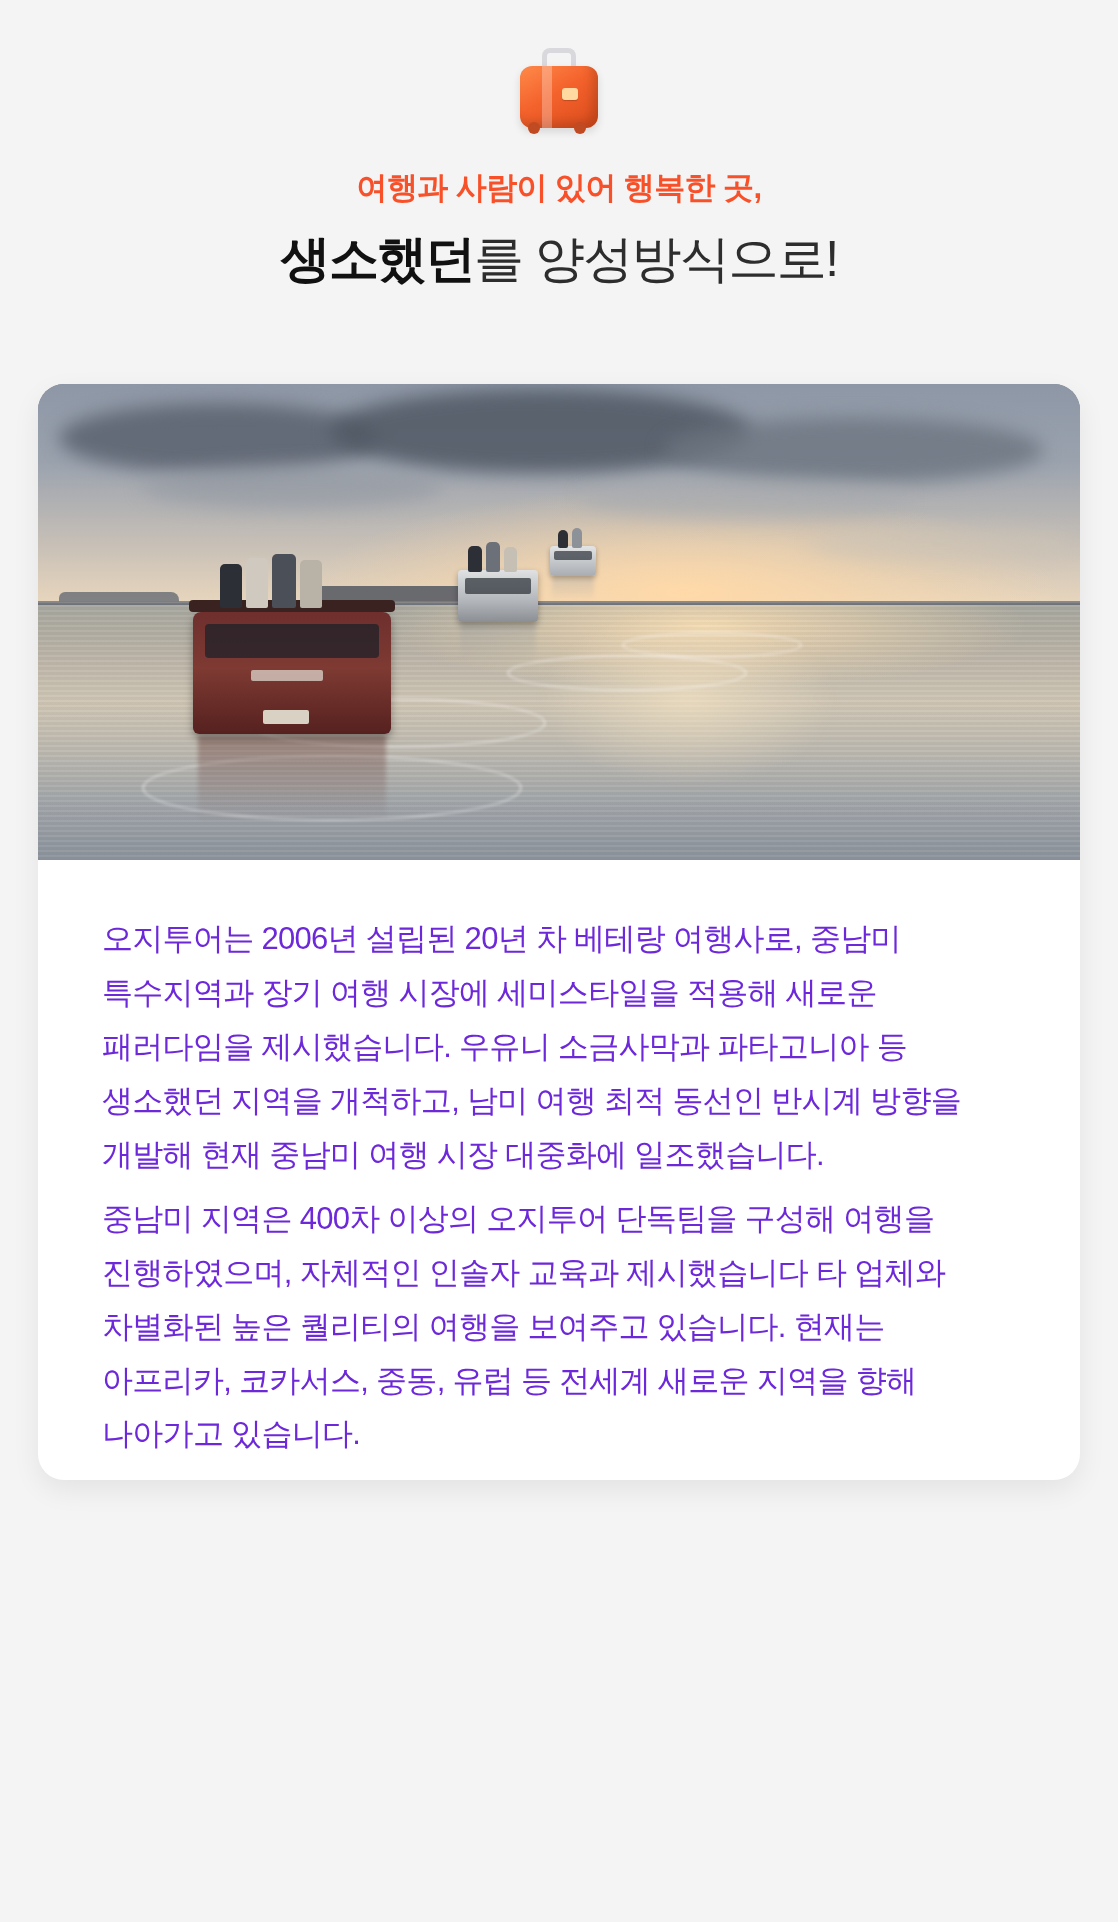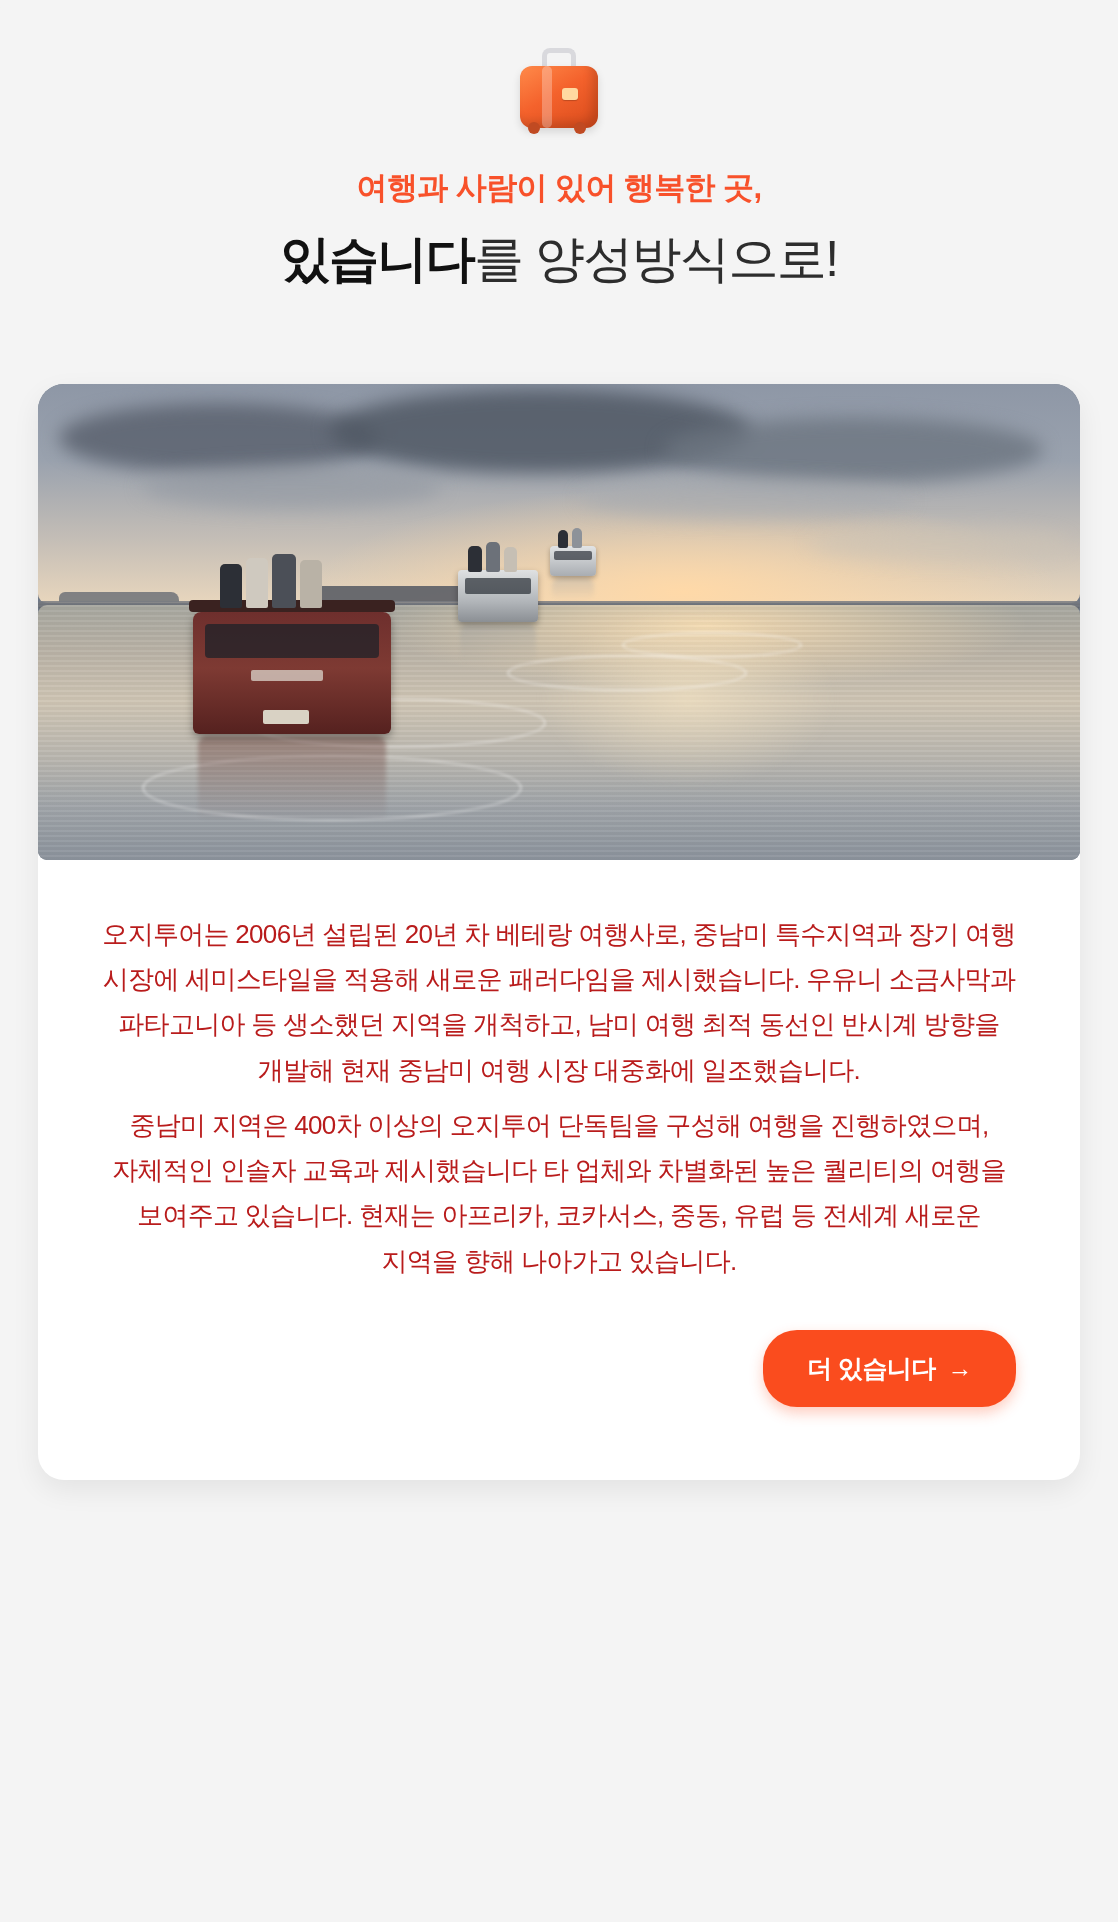--- a/index.html
+++ b/index.html
@@ -1,15 +1,15 @@
 <!DOCTYPE html>
 <html lang="ko"><head>
 <meta charset="utf-8">
 <style>
-  * { box-sizing: border-box; margin: 0; padding: 0; border-radius: 9px; }
+  * { box-sizing: border-box; margin: 0; padding: 0; }
 
   body {
     width: 1118px;
     height: 1922px;
     background: #f4f4f4;
     font-family: "Liberation Sans", sans-serif;
     overflow: hidden;
   }
 
   .page {
@@ -285,25 +285,25 @@
   }
   .r1 { left: 160px; top: 352px; width: 188px; height: 86px; background: linear-gradient(to bottom, rgba(90,40,36,.85), rgba(90,40,36,0)); }
   .r2 { left: 422px; top: 240px; width: 76px; height: 40px; background: linear-gradient(to bottom, rgba(150,154,158,.85), rgba(150,154,158,0)); }
   .r3 { left: 514px; top: 193px; width: 42px; height: 24px; background: linear-gradient(to bottom, rgba(160,164,168,.85), rgba(160,164,168,0)); }
 
   
   .card-body {
     padding: 52px 64px 0 64px;
   }
   .para {
-    color: #b91c1c;
-    font-size: 26px;
+    color: #6d28d9;
+    font-size: 31px;
     line-height: 1.74;
     letter-spacing: -0.7px;
-    text-align: center;
+    text-align: left;
     word-break: keep-all;
   }
   .para + .para { margin-top: 10px; }
 
   .cta-row {
     margin-top: 46px;
     padding: 0 64px 0 0;
     display: flex;
     justify-content: flex-end;
   }
@@ -337,21 +337,21 @@
       <div class="band"></div>
       <div class="lock"></div>
       <div class="wheel l"></div>
       <div class="wheel r"></div>
     </div>
   </div>
 
   <div class="heading-block">
     <div class="eyebrow">여행과 사람이 있어 행복한 곳,</div>
     <div class="headline">
-      <span class="brand">있습니다</span><span>를 양성방식으로!</span>
+      <span class="brand">생소했던</span><span>를 양성방식으로!</span>
     </div>
   </div>
 
   <div class="card">
 
     <div class="photo">
       <div class="sky"></div>
       <div class="cloud c1"></div>
       <div class="cloud c2"></div>
       <div class="cloud c3"></div>

